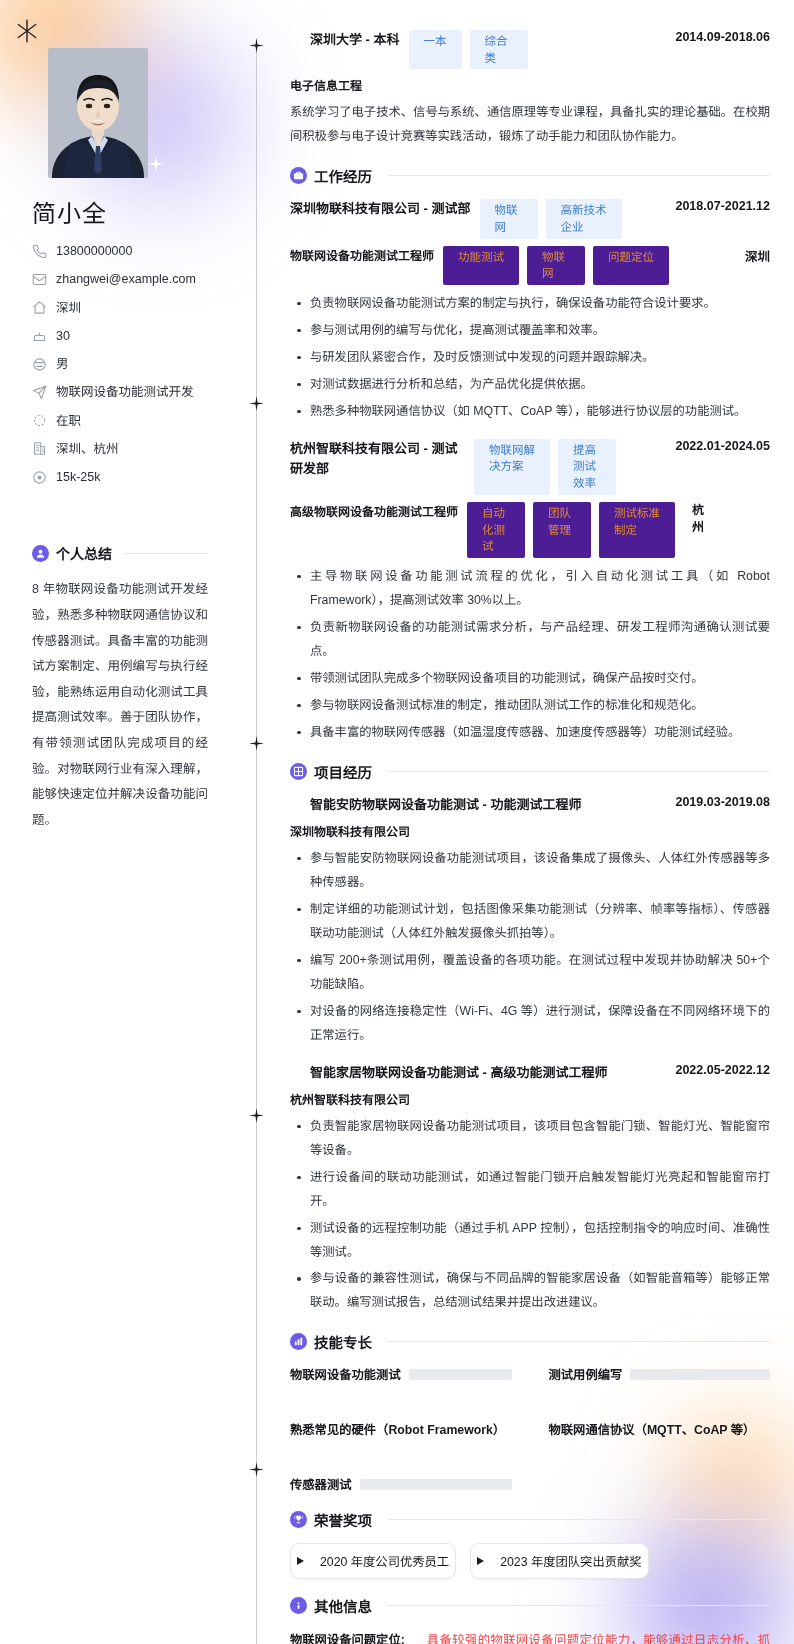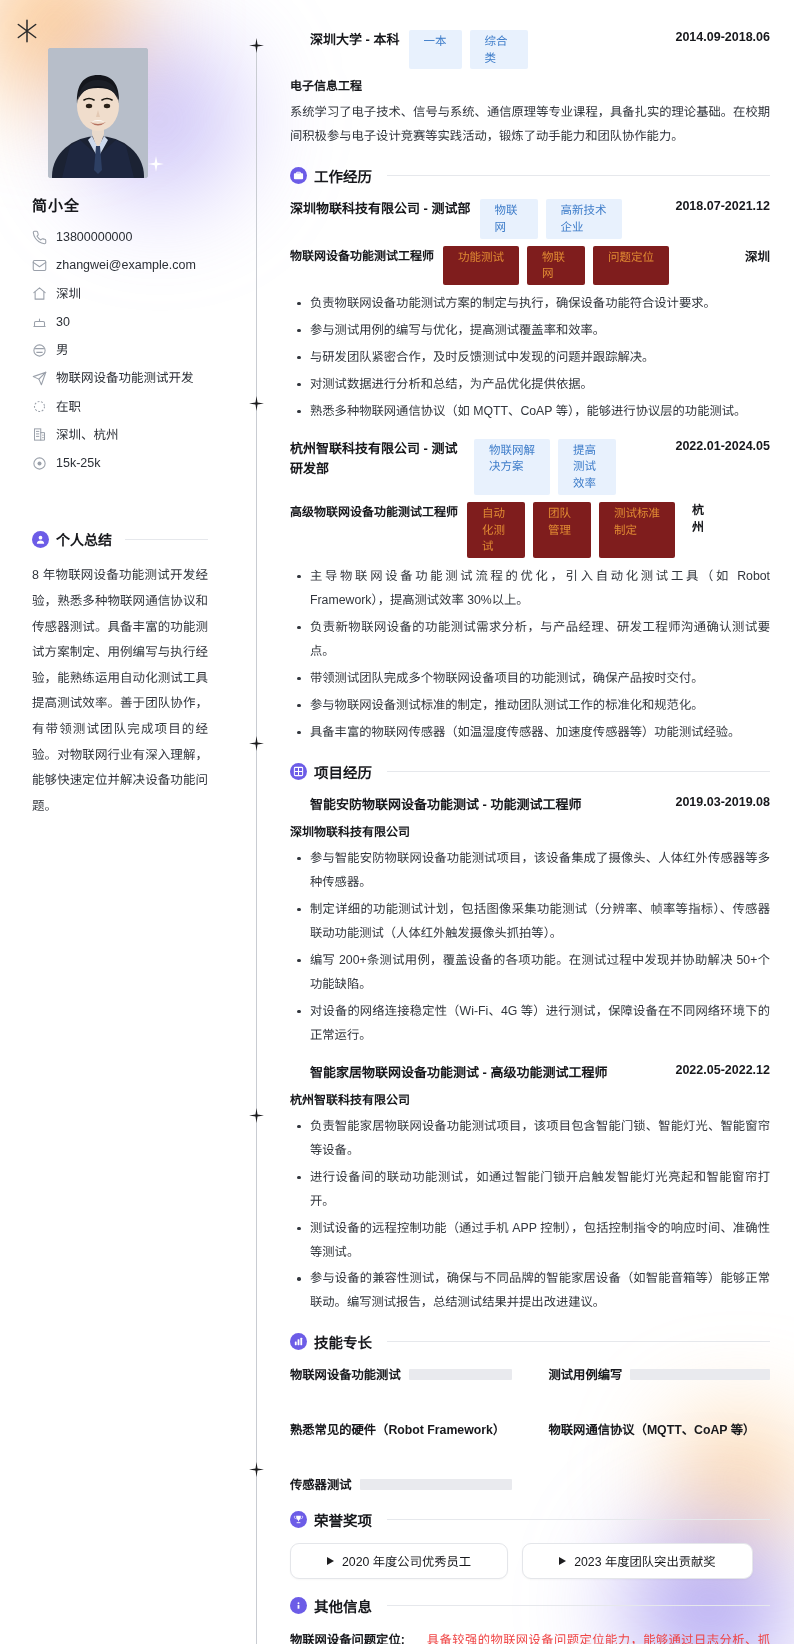--- a/index.html
+++ b/index.html
@@ -49,22 +49,22 @@
     border-radius: 3px;
     overflow: hidden;
     position: relative;
     background: #b3bac6;
   }
   .photo svg { display: block; width: 100%; height: 100%; }
   .sparkle-photo { position: absolute; right: -16px; bottom: 6px; width: 16px; height: 16px; color: #ffffff; }
 
   .person-name {
     margin: 16px 0 0 14px;
-    font-size: 15px;
-    font-weight: 700;
+    font-size: 24px;
+    font-weight: 400;
     letter-spacing: 1px;
     color: #17181c;
   }
 
   .contact-list { margin: 14px 0 0 14px; }
   .contact-row {
     display: flex;
     align-items: center;
     gap: 9px;
     margin-bottom: 12px;
@@ -156,21 +156,21 @@
   .tag {
     font-size: 11.5px;
     line-height: 1.45;
     padding: 3px 15px;
     border-radius: 2px;
     white-space: normal;
     max-width: 58px;
   }
   .tag.wide { max-width: 76px; }
   .tag-blue { background: #e8f1fd; color: #3d7cc9; }
-  .tag-orange { background: #7f1d1d; color: #e08a33; }
+  .tag-orange { background: #4c1d95; color: #e08a33; }
 
   .entry-sub {
     font-size: 12px;
     font-weight: 700;
     color: #17181c;
     margin-bottom: 8px;
   }
 
   .desc {
     font-size: 12.3px;
@@ -231,22 +231,22 @@
     height: 100%;
     background: #5a63d8;
     clip-path: polygon(0 0, 100% 0, calc(100% - 7px) 100%, 0 100%);
   }
 
   
   .awards { display: flex; gap: 14px; flex-wrap: wrap; }
   .award {
     display: flex;
     align-items: center;
-    gap: 8px;
-    padding: 8px 36px;
+    gap: 16px;
+    padding: 8px 6px;
     border: 1px solid #e4e6ea;
     border-radius: 9px;
     background: #fff;
     font-size: 12.3px;
     color: #17181c;
     box-shadow: 0 1px 2px rgba(20,24,32,.035);
   }
   .award .tri { width: 0; height: 0; border-left: 7px solid #1d1d1f; border-top: 4.5px solid transparent; border-bottom: 4.5px solid transparent; }
 
   

